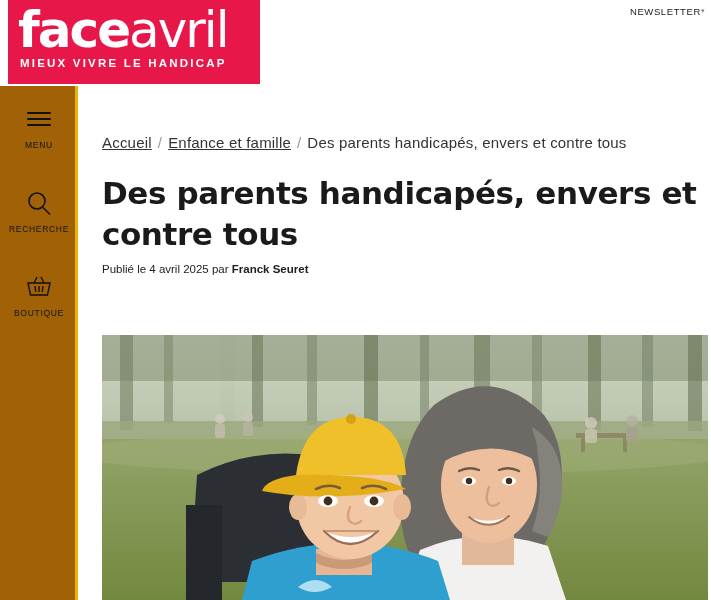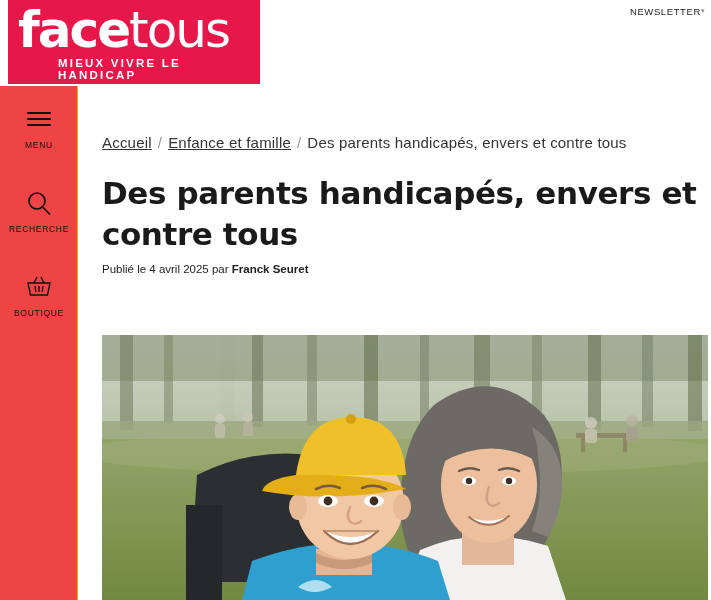--- a/index.html
+++ b/index.html
@@ -49,21 +49,20 @@
   }
   .logo-word .thin { font-weight: normal; }
   .logo-tag {
     font-family: "Liberation Sans", sans-serif;
     font-size: 11.5px;
     letter-spacing: 2.2px;
     font-weight: bold;
     color: #ffffff;
     padding-left: 6px;
     margin-top: 1px;
-    margin-left: 38px;
   }
   .topbar-right {
     position: absolute;
     top: 6px;
     right: 6px;
     display: flex;
     align-items: center;
     gap: 0;
     font-size: 9.5px;
     letter-spacing: 0.6px;
@@ -75,22 +74,22 @@
     position: relative;
     top: -1px;
   }
 
   
   .sidebar {
     position: absolute;
     top: 86px; left: 0;
     width: 78px;
     height: 514px;
-    background: #ef4444;
-    border-right: 1px solid #eab308;
+    background: #a16207;
+    border-right: 3px solid #eab308;
     padding-top: 18px;
   }
   .side-item {
     width: 78px;
     text-align: center;
     margin-bottom: 38px;
     cursor: pointer;
     user-select: none;
   }
   .side-icon {
@@ -187,21 +186,21 @@
     z-index: 20;
   }
 </style>
 </head>
 <body>
 
 <div id="page">
 
   <div class="topbar">
     <div class="logo-block">
-      <div class="logo-word"><span>face</span><span class="thin">tous</span></div>
+      <div class="logo-word"><span>face</span><span class="thin">avril</span></div>
       <div class="logo-tag">MIEUX VIVRE LE HANDICAP</div>
     </div>
 
     <div class="topbar-right">
       <span>NEWSLETTER</span>
       <span class="caret">▾</span>
     </div>
   </div>
 
   <div class="sidebar">

